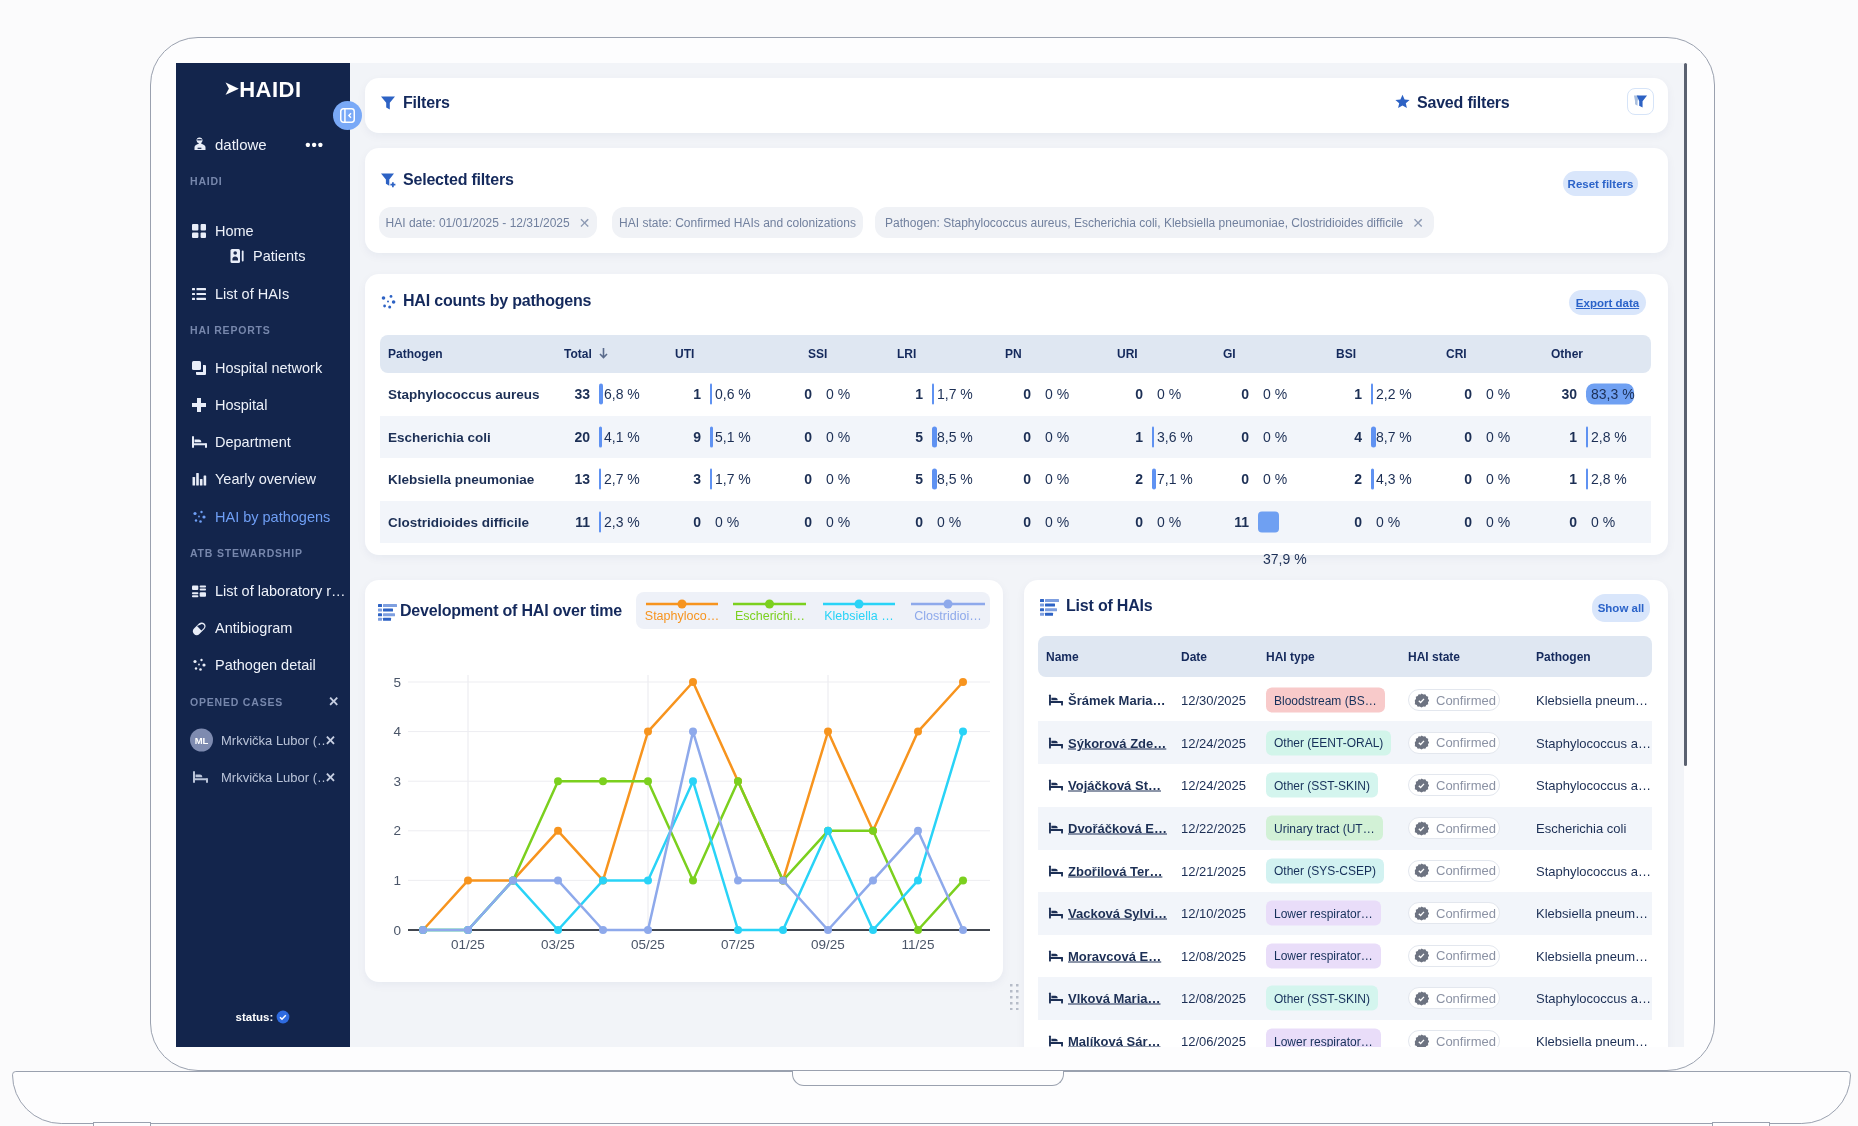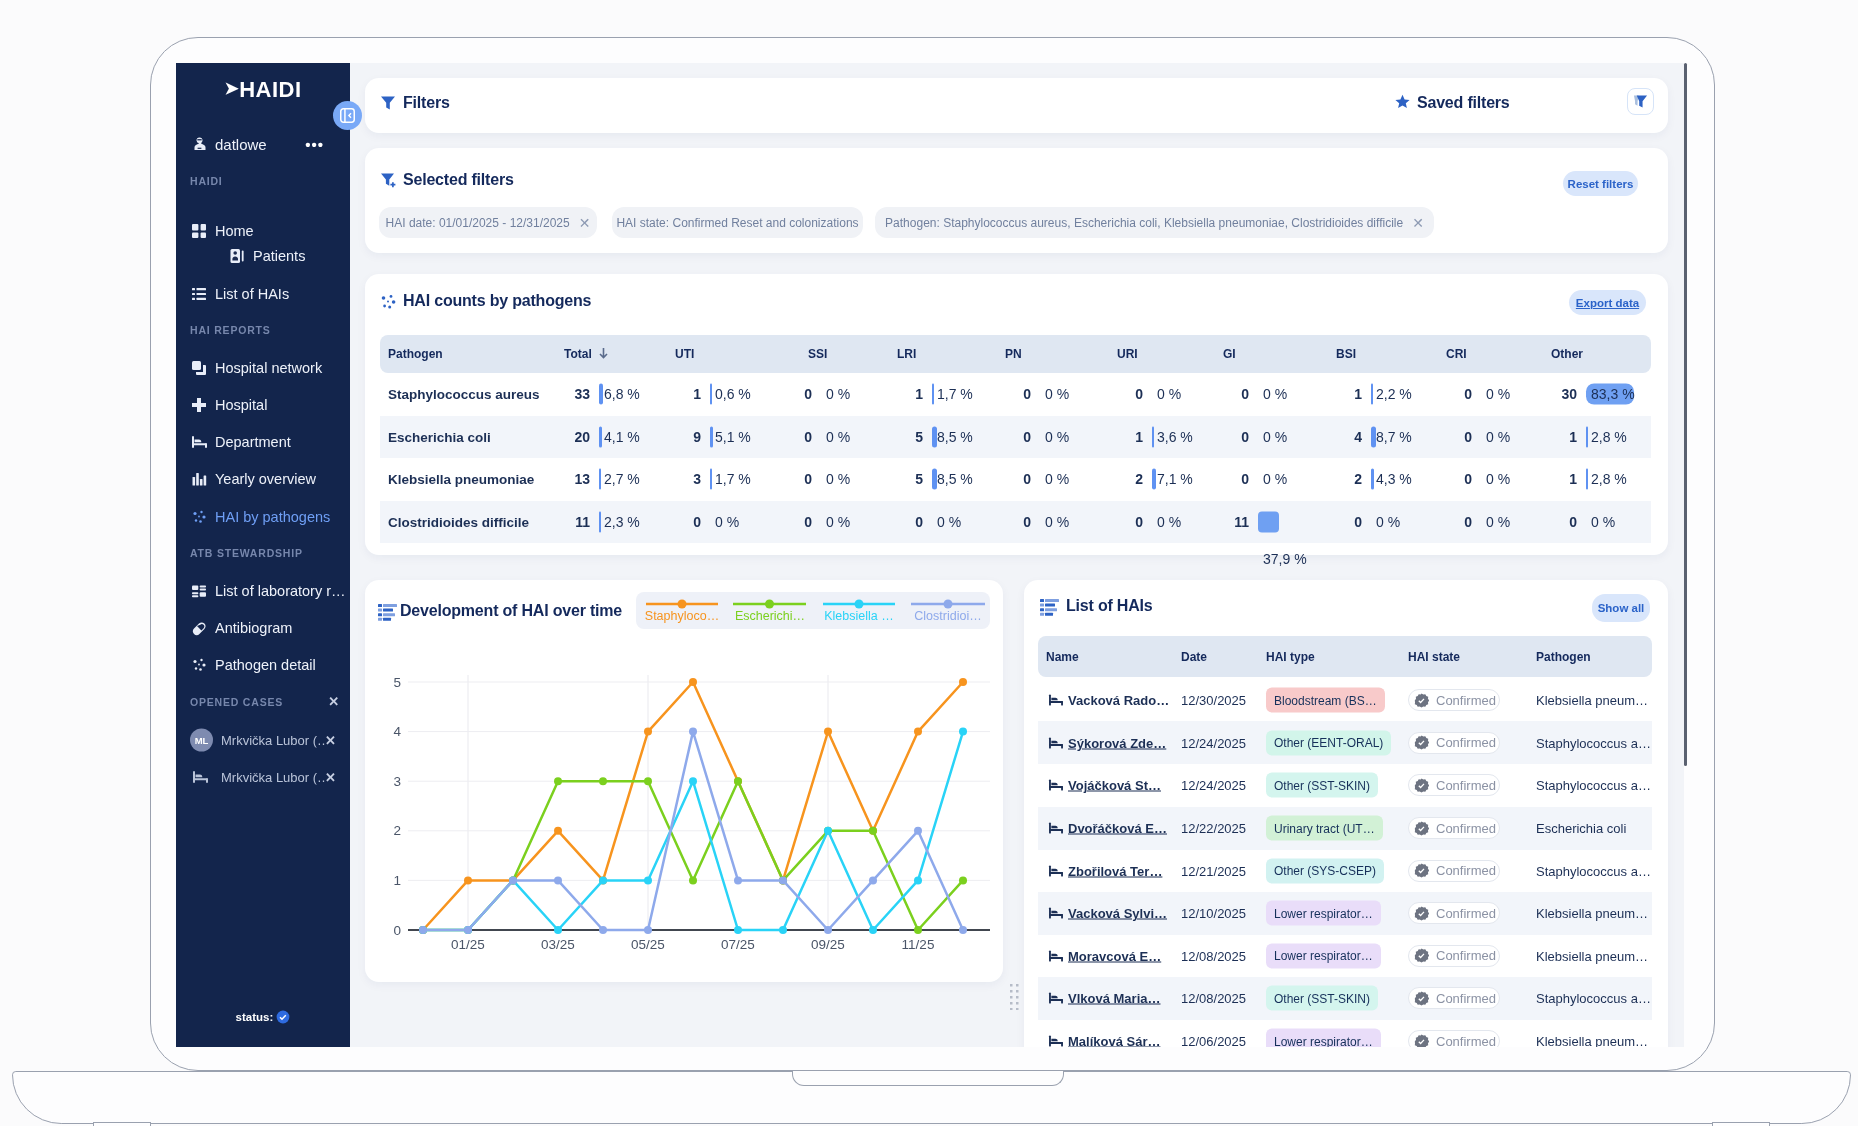--- a/index.html
+++ b/index.html
@@ -217,21 +217,21 @@
     </div>
   </div>
   <div id="card-selected" class="card" style="left:189px; top:85px; width:1303px; height:105px;">
     <svg width="17" height="17" viewBox="0 0 17 17" style="position:absolute;left:15px;top:24px;">
         <path fill="#2d62c4" d="M1 1.5h13L9.3 7.4v6.3l-3.4-1.9V7.4z"></path>
         <path d="M12.9 10.2v5m-2.5-2.5h5" stroke="#2d62c4" stroke-width="1.7"></path>
       </svg>
     <div class="ttl" style="left:38px;top:23px;">Selected filters</div>
     <div class="btn" style="left:1198px;top:23px;width:75px;height:25px;">Reset filters</div>
     <div class="chip" style="left:14px;top:59px;width:218px;">HAI date: 01/01/2025 - 12/31/2025<span class="x">✕</span></div>
-    <div class="chip" style="left:247px;top:59px;width:251px;">HAI state: Confirmed Reset and colonizations</div>
+    <div class="chip" style="left:247px;top:59px;width:251px;">HAI state: Confirmed HAIs and colonizations</div>
     <div class="chip" style="left:510px;top:59px;width:559px;">Pathogen: Staphylococcus aureus, Escherichia coli, Klebsiella pneumoniae, Clostridioides difficile<span class="x">✕</span></div>
   </div>
   <div id="card-counts" class="card" style="left:189px; top:211px; width:1303px; height:281px;">
     <svg width="18" height="18" viewBox="0 0 18 18" style="position:absolute;left:14px;top:19px;">
         <g fill="#2d62c4">
           <circle cx="4.5" cy="5" r="1.8"></circle>
           <circle cx="12" cy="3.4" r="1.4"></circle>
           <circle cx="14.6" cy="9" r="1.8"></circle>
           <circle cx="5.6" cy="13" r="1.4"></circle>
           <circle cx="10.7" cy="14.1" r="1.5"></circle>
@@ -504,21 +504,21 @@
       <div class="th" style="left:370px;">HAI state</div>
       <div class="th" style="left:498px;">Pathogen</div>
     </div>
     <div class="lrow" style="top:98.7px;">
       <svg class="bedico" width="16" height="13" viewBox="0 0 17 14" fill="#1c2f55">
           <rect x="1" y="1" width="2" height="12" rx="1"></rect>
           <rect x="1" y="8.2" width="15" height="2" rx="1"></rect>
           <rect x="14" y="8.2" width="2" height="4.8" rx="1"></rect>
           <path d="M3.5 4.5h4.2c2 0 2.6 1.2 2.6 2.7H3.5z"></path>
         </svg>
-      <div class="lname" style="text-decoration:none;">Vacková Rado…</div>
+      <div class="lname" style="text-decoration:none;">Šrámek Maria…</div>
       <div class="ldate">12/30/2025</div>
       <div class="tchip" style="background:#f8caca;">Bloodstream (BS…</div>
       <div class="lpill"><svg width="15" height="15" viewBox="0 0 15 15" style="margin-left:5px;margin-right:7px;flex-shrink:0;">
             <path fill="#6d7381" d="M7.5 0.5l1.8 1 2-.2 1 1.7 1.9.8-.2 2 1.2 1.7-1.2 1.7.2 2-1.9.8-1 1.7-2-.2-1.8 1-1.8-1-2 .2-1-1.7-1.9-.8.2-2L0.8 7.5 2 5.8l-.2-2 1.9-.8 1-1.7 2 .2z"></path>
             <path d="M4.8 7.7l1.8 1.8 3.4-3.6" stroke="#fff" stroke-width="1.3" fill="none"></path>
           </svg>Confirmed</div>
       <div class="lpath">Klebsiella pneum…</div>
     </div>
     <div class="lrow alt" style="top:141.3px;">
       <svg class="bedico" width="16" height="13" viewBox="0 0 17 14" fill="#1c2f55">

